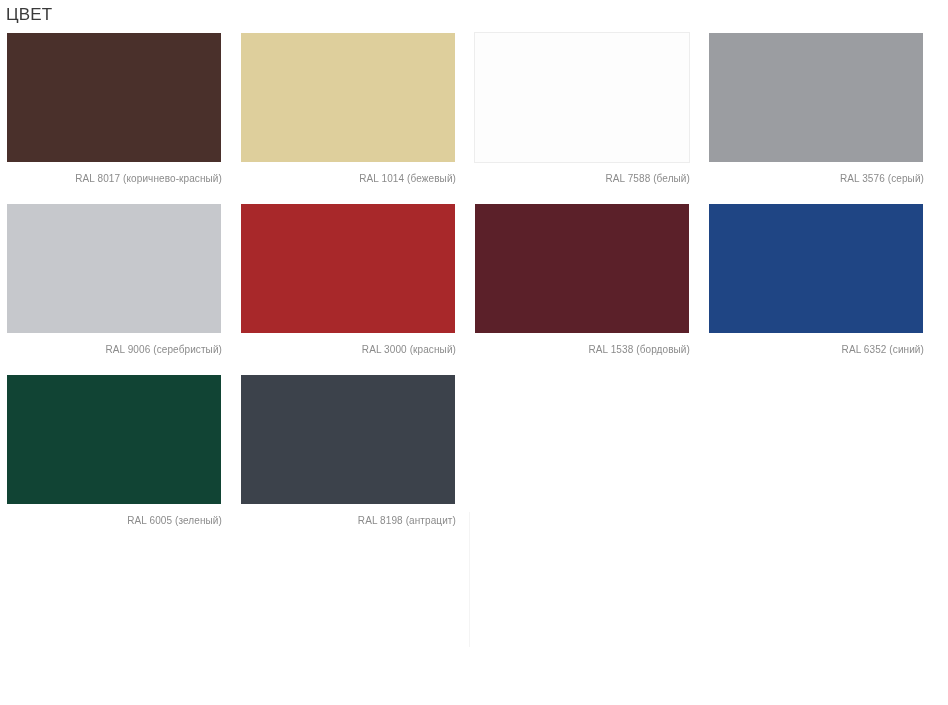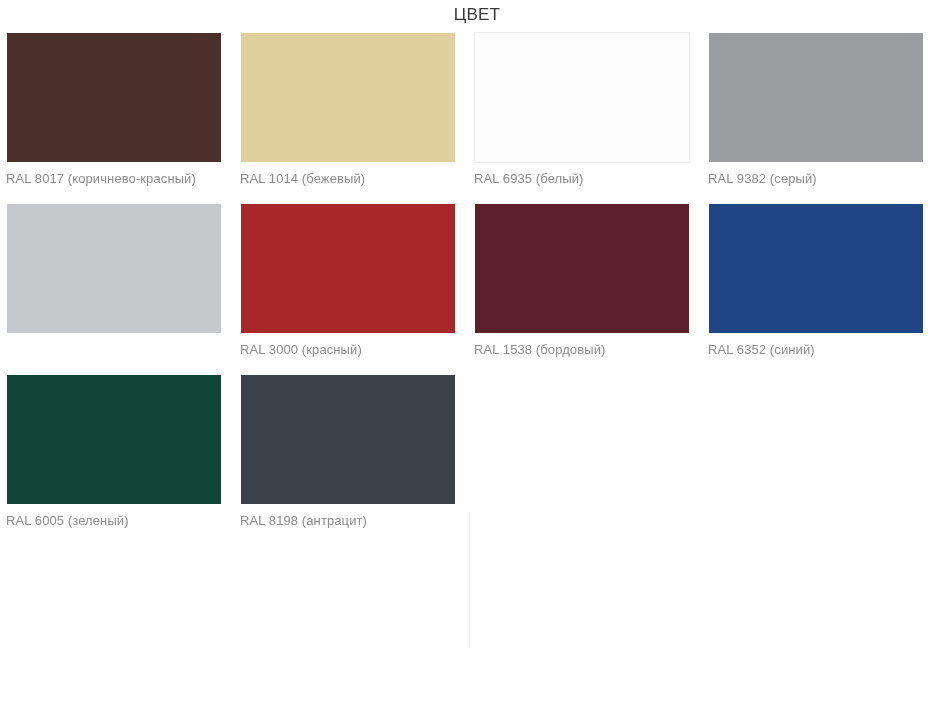--- a/index.html
+++ b/index.html
@@ -26,21 +26,20 @@
 
   
   .section-title {
     margin: 0;
     padding: 4px 0 0 6px;
     font-size: 17px;
     font-weight: 400;
     line-height: 22px;
     letter-spacing: 0.2px;
     color: #3a3a3a;
-    text-align: center;
   }
 
   
   .color-grid {
     display: flex;
     flex-wrap: wrap;
     padding: 6px 0 0 6px;
     box-sizing: border-box;
     width: 948px;
   }
@@ -60,22 +59,22 @@
     background-clip: padding-box;
   }
 
   .swatch.bordered {
     border: 1px solid #ededed;
   }
 
   .color-label {
     display: block;
     margin-top: 8px;
-    text-align: left;
-    font-size: 13px;
+    text-align: right;
+    font-size: 10px;
     line-height: 16px;
     color: #8b8b8b;
     letter-spacing: 0.1px;
     white-space: nowrap;
   }
 
   
   .page-seam {
     position: absolute;
     left: 469px;
@@ -96,28 +95,29 @@
       <div class="color-cell">
         <div class="swatch" style="background-color: rgb(74, 48, 43);"></div>
         <span class="color-label">RAL 8017 (коричнево-красный)</span>
       </div>
       <div class="color-cell">
         <div class="swatch" style="background-color: rgb(222, 207, 156);"></div>
         <span class="color-label">RAL 1014 (бежевый)</span>
       </div>
       <div class="color-cell">
         <div class="swatch bordered" style="background-color: rgb(253, 253, 253);"></div>
-        <span class="color-label">RAL 6935 (белый)</span>
+        <span class="color-label">RAL 7588 (белый)</span>
       </div>
       <div class="color-cell">
         <div class="swatch" style="background-color: rgb(155, 157, 161);"></div>
-        <span class="color-label">RAL 9382 (серый)</span>
+        <span class="color-label">RAL 3576 (серый)</span>
       </div>
       <div class="color-cell">
         <div class="swatch" style="background-color: rgb(198, 200, 204);"></div>
+        <span class="color-label">RAL 9006 (серебристый)</span>
       </div>
       <div class="color-cell">
         <div class="swatch" style="background-color: rgb(168, 40, 42);"></div>
         <span class="color-label">RAL 3000 (красный)</span>
       </div>
       <div class="color-cell">
         <div class="swatch" style="background-color: rgb(91, 32, 41);"></div>
         <span class="color-label">RAL 1538 (бордовый)</span>
       </div>
       <div class="color-cell">

